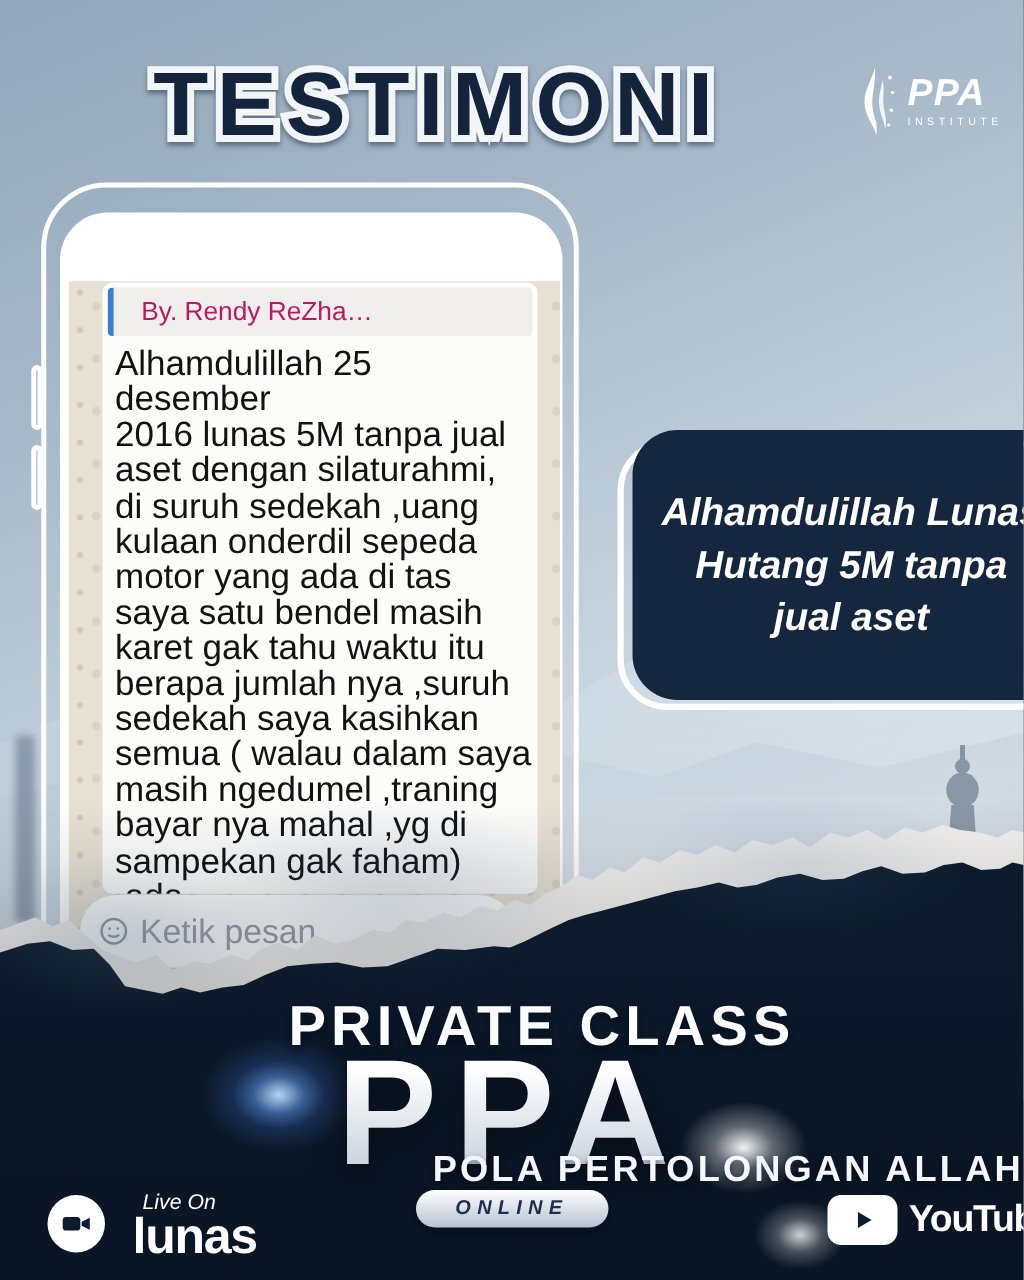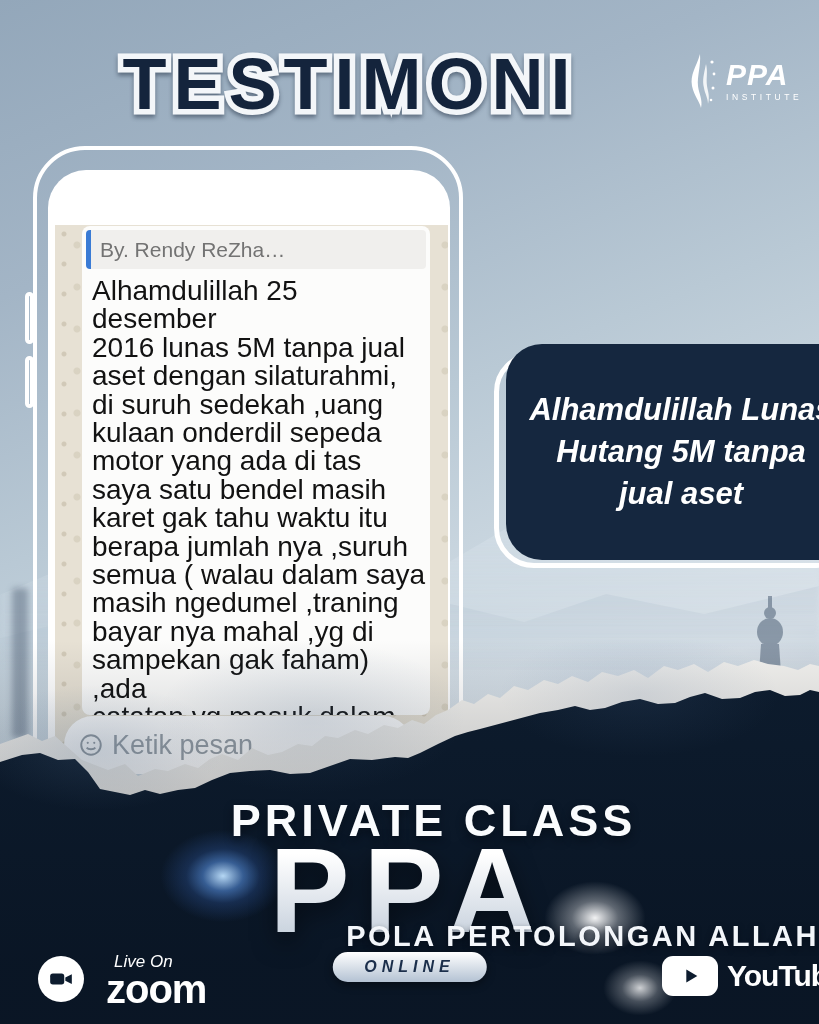--- a/index.html
+++ b/index.html
@@ -61,22 +61,22 @@
     background-image:
       radial-gradient(circle at 9px 9px, rgba(170,158,132,.35) 2px, transparent 3px),
       radial-gradient(circle at 22px 20px, rgba(170,158,132,.22) 3px, transparent 4px);
     background-size:30px 30px, 46px 42px;
   }
   .bubble { position:absolute; left:82px; top:226px; width:348px; height:489px;
     background:#fcfcfb; border-radius:8px; }
   .quote-box {
     position:absolute; left:86px; top:230px; width:340px; height:39px;
     background:#f0efed; border-left:5px solid #3a7bd5; border-radius:4px;
-    display:flex; align-items:center; padding-left:9px;
-    color:#737373; font-size:21px;
+    display:flex; align-items:center; padding-left:22px;
+    color:#be185d; font-size:21px;
   }
   .msg-lines { position:absolute; left:92px; top:277px; width:336px; height:438px;
     overflow:hidden; color:#121212; font-size:28px; line-height:28.4px; }
   .chat-input {
     position:absolute; left:64px; top:716px; width:348px; height:58px;
     background:#fff; border-radius:30px; display:flex; align-items:center;
     padding:0 14px; gap:8px;
   }
   .placeholder { color:#99a1a8; font-size:27px; flex:1; white-space:nowrap; overflow:hidden; }
   .mic-button {
@@ -208,20 +208,21 @@
   <div class="msg-lines">
     <div>Alhamdulillah 25 desember</div>
     <div>2016 lunas 5M tanpa jual</div>
     <div>aset dengan silaturahmi,</div>
     <div>di suruh sedekah ,uang</div>
     <div>kulaan onderdil sepeda</div>
     <div>motor yang ada di tas</div>
     <div>saya satu bendel masih</div>
     <div>karet gak tahu waktu itu</div>
     <div>berapa jumlah nya ,suruh</div>
+    <div>sedekah saya kasihkan</div>
     <div>semua ( walau dalam saya</div>
     <div>masih ngedumel ,traning</div>
     <div>bayar nya mahal ,yg di</div>
     <div>sampekan gak faham) ,ada</div>
     <div>catatan yg masuk dalam</div>
   </div>
 
   <div class="chat-input">
     <svg width="26" height="26" viewBox="0 0 24 24" fill="none" stroke="#959da4" stroke-width="1.8">
       <circle cx="12" cy="12" r="9"></circle>
@@ -268,21 +269,21 @@
 
   <div class="zoom-logo">
     <div class="zoom-circle">
       <svg width="26" height="26" viewBox="0 0 24 24" fill="#0d1c2e">
         <rect x="2" y="7" width="13" height="10" rx="2.5"></rect>
         <path d="M16 10.5 L22 7.5 v9 L16 13.5 Z"></path>
       </svg>
     </div>
     <div class="zoom-texts">
       <div class="zoom-liveon">Live On</div>
-      <div class="zoom-word">zoom</div>
+      <div class="zoom-word">lunas</div>
     </div>
   </div>
 
   <div class="yt-logo">
     <div class="yt-play">
       <svg width="22" height="22" viewBox="0 0 24 24" fill="#0d1c2e">
         <polygon points="8,5 20,12 8,19"></polygon>
       </svg>
     </div>
     <div class="yt-word">YouTube</div>

